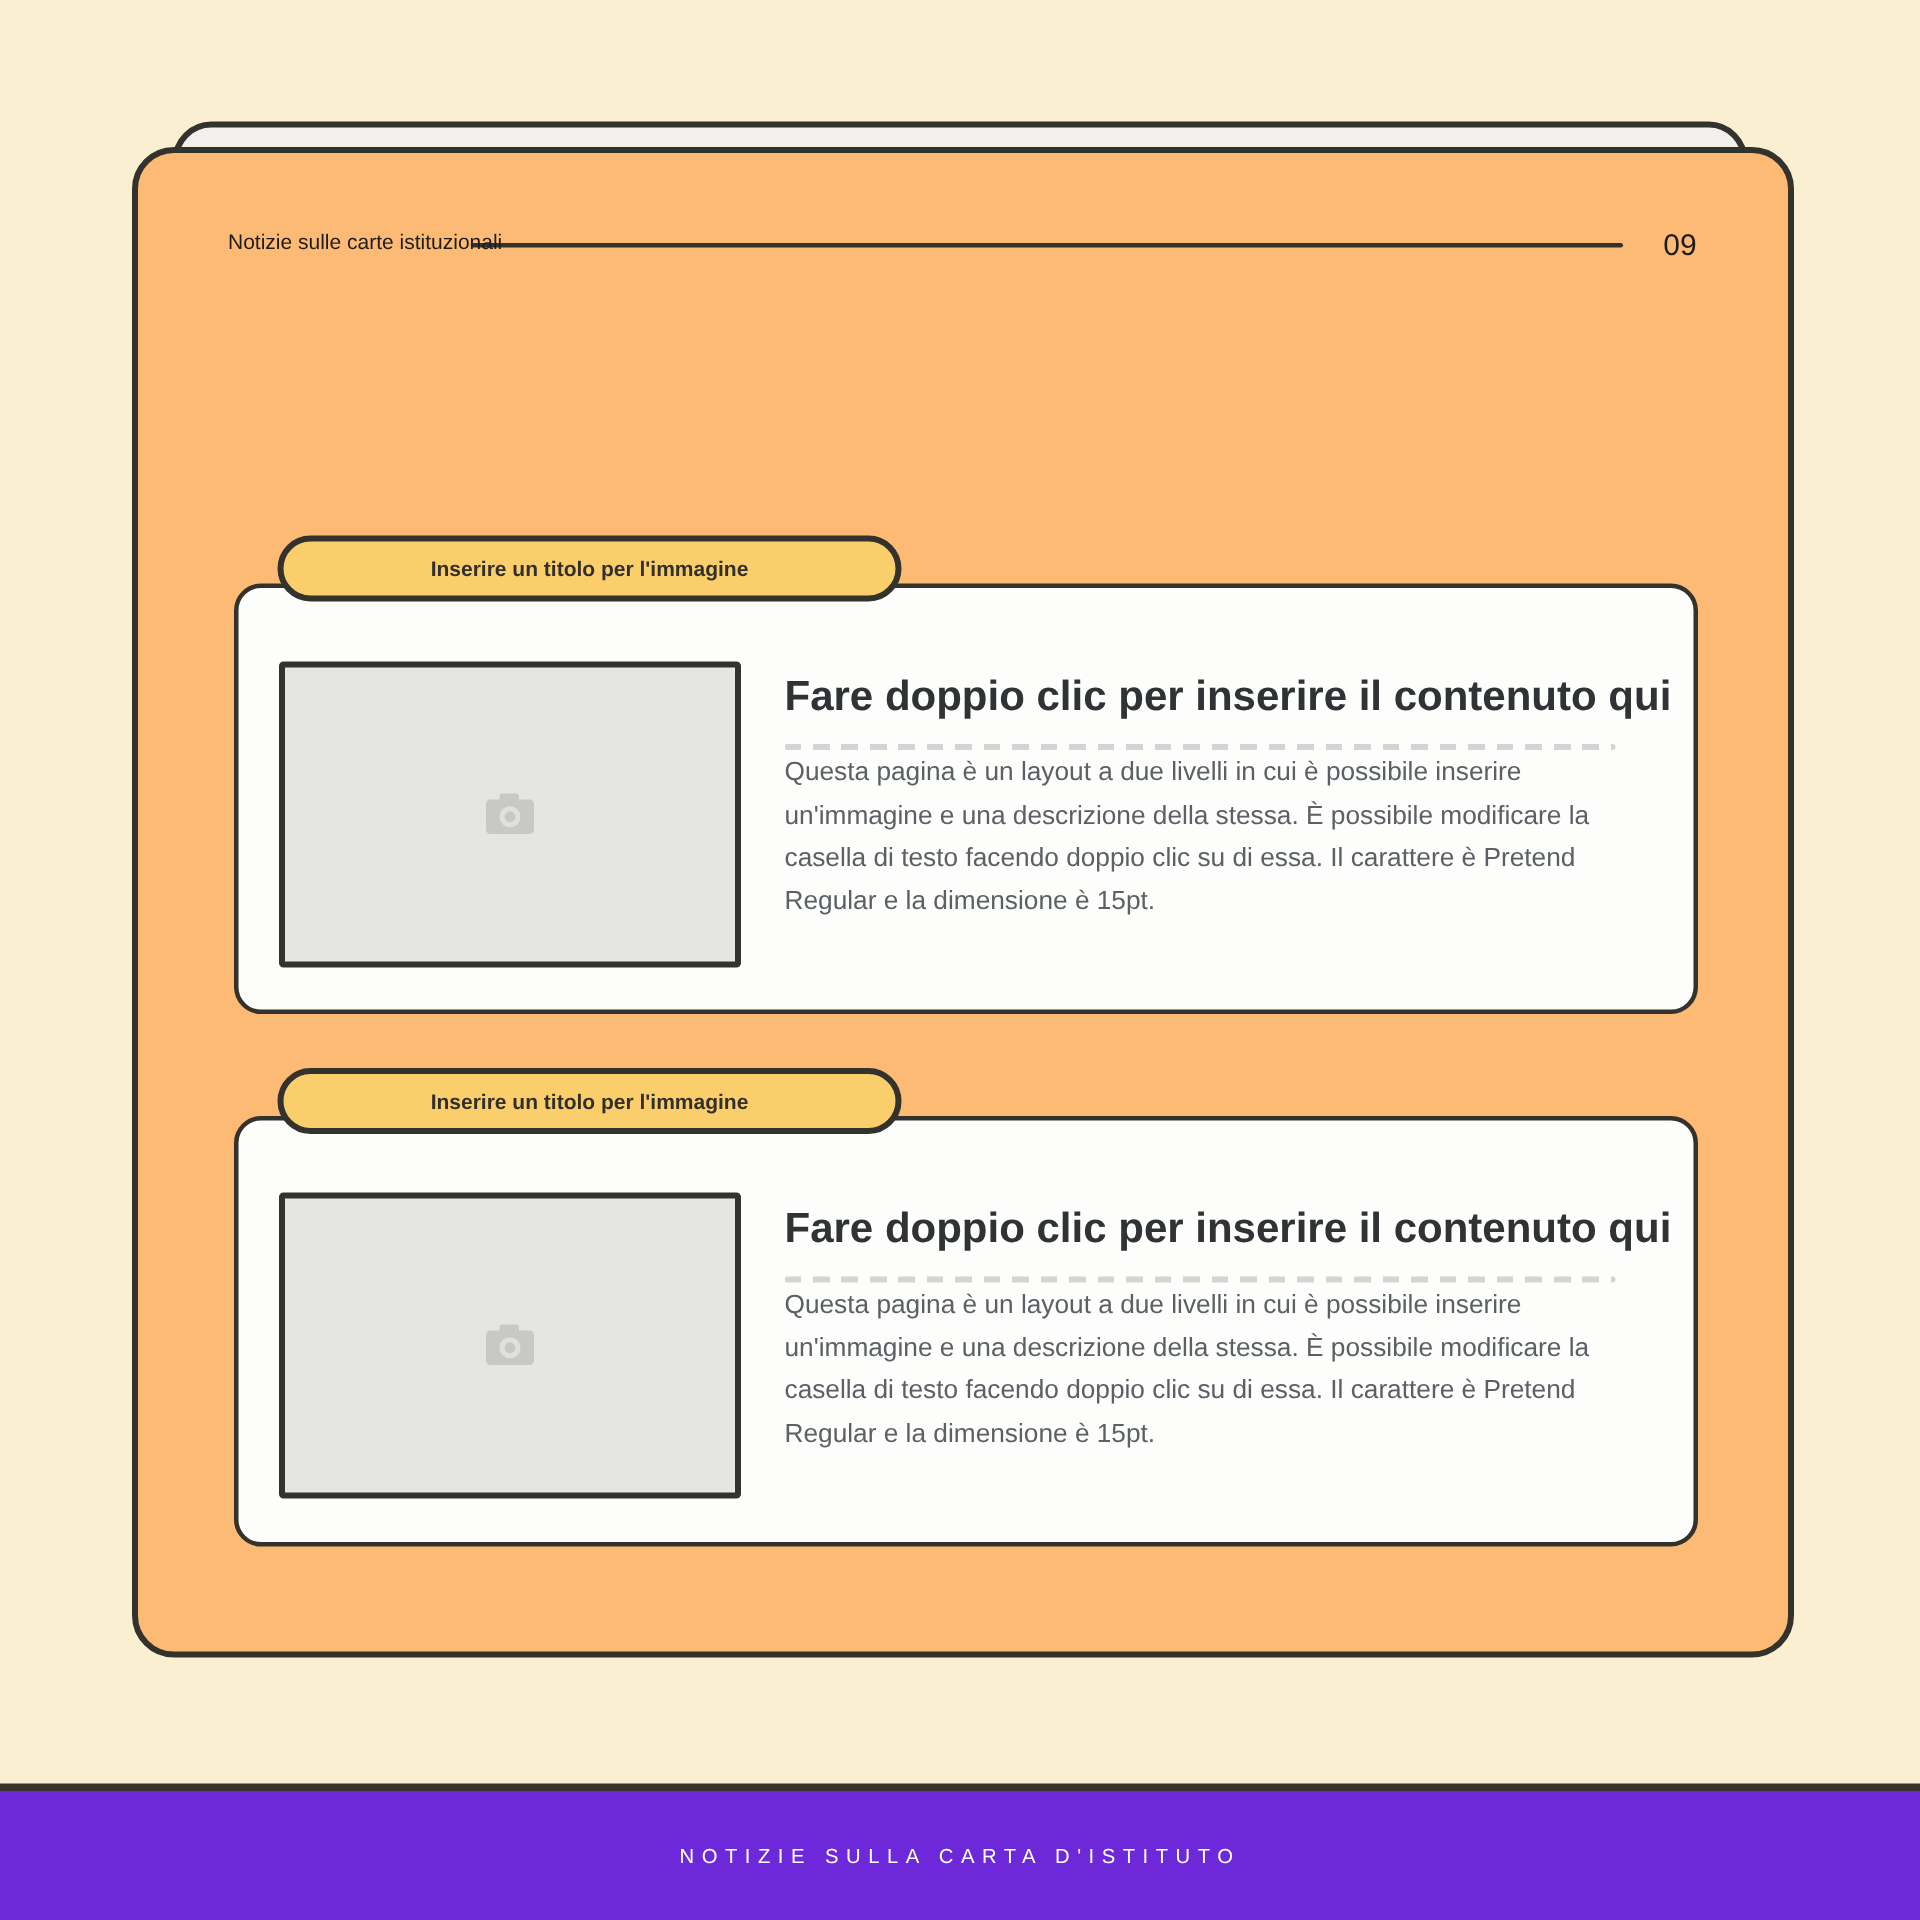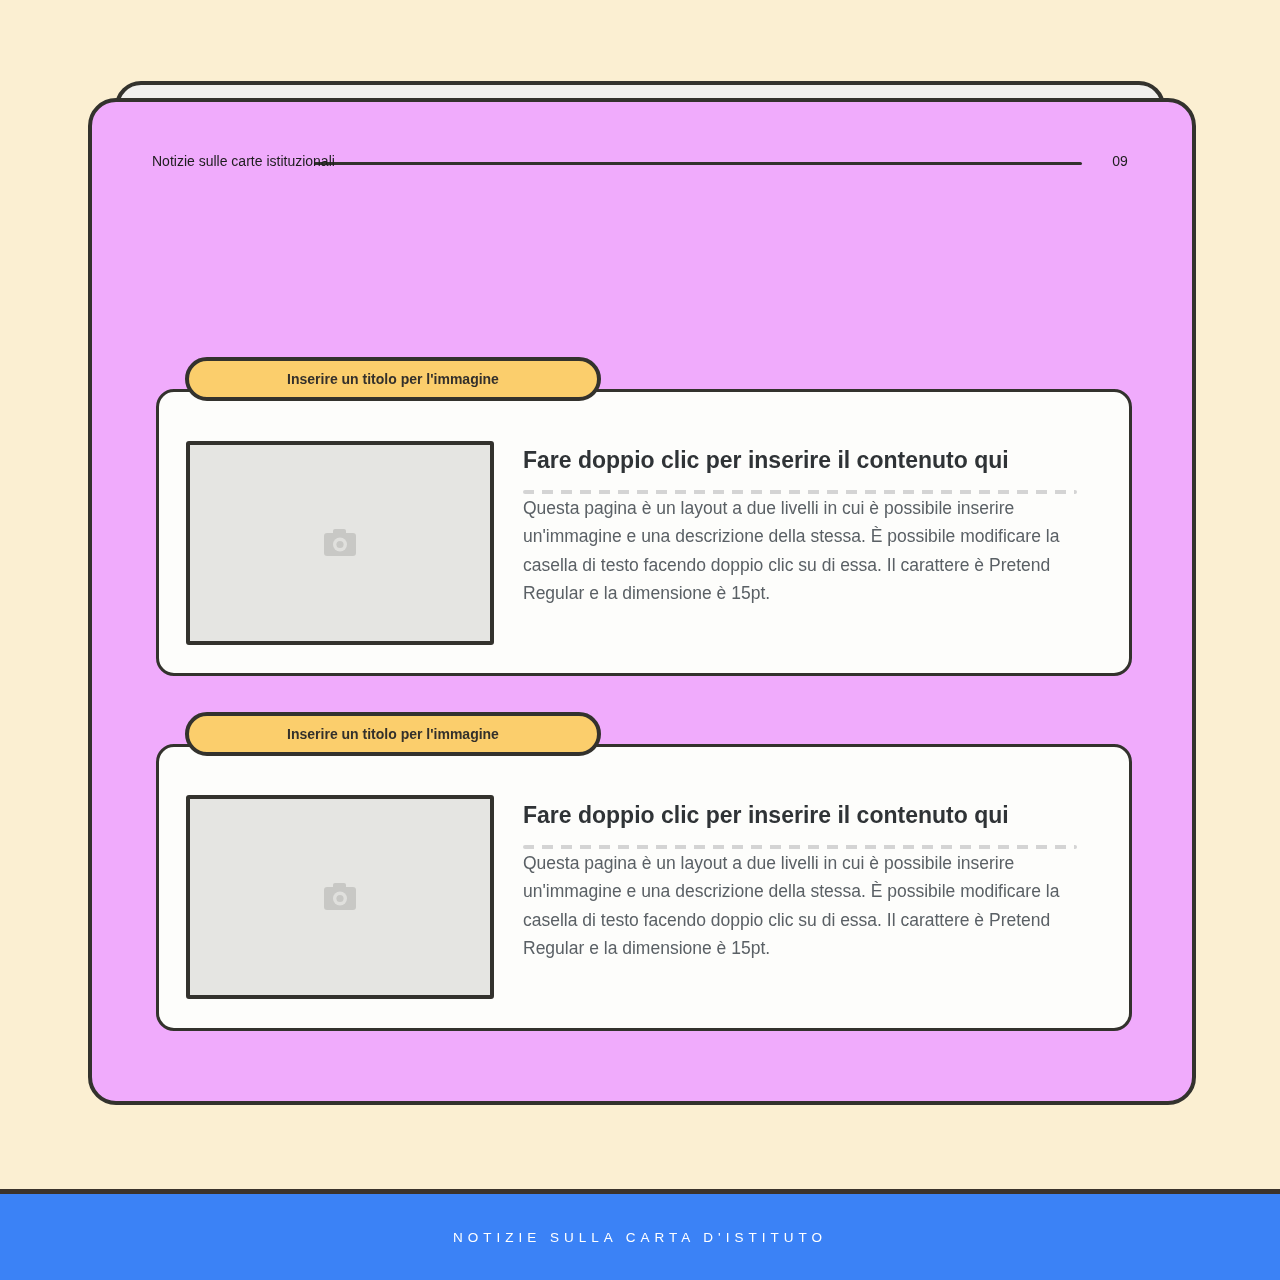--- a/index.html
+++ b/index.html
@@ -11,34 +11,34 @@
   }
   
   .back-page{
     position:absolute;left:115px;top:81px;width:1050px;height:120px;
     background:#f1f0ed;border:4px solid #33322d;border-radius:26px;
     box-sizing:border-box;
   }
   
   .card{
     position:absolute;left:88px;top:98px;width:1108px;height:1007px;
-    background:#f0abfc;border:4px solid #33322d;border-radius:28px;
+    background:#fdba74;border:4px solid #33322d;border-radius:28px;
     box-sizing:border-box;
   }
   .header-label{
     position:absolute;left:60px;top:51px;font-size:14px;color:#1d1d1d;
     z-index:2;white-space:nowrap;
   }
   .header-line{
     position:absolute;left:222px;top:60px;width:768px;height:3px;
     background:#33322d;border-radius:2px;z-index:1;
   }
   .page-number{
     position:absolute;left:1008px;top:51px;width:40px;text-align:center;
-    font-size:14px;color:#1d1d1d;
+    font-size:20px;color:#1d1d1d;
   }
   .page-title{
     position:absolute;left:92px;top:144px;width:960px;
     font-size:45px;font-weight:700;color:#3d4243;letter-spacing:-0.5px;
     line-height:1.2;white-space:nowrap;
   }
   
   .section{position:absolute;left:0;top:0;width:100%;height:0;}
   .section-box{
     position:absolute;left:64px;width:976px;height:287px;
@@ -61,38 +61,38 @@
     box-sizing:border-box;display:flex;align-items:center;justify-content:center;
   }
   .section.s0 .placeholder{top:339px;}
   .section.s1 .placeholder{top:693px;}
   .content-col{
     position:absolute;left:431px;width:556px;
   }
   .section.s0 .content-col{top:344px;}
   .section.s1 .content-col{top:699px;}
   .content-heading{
-    font-size:23px;font-weight:700;color:#2f3336;line-height:1.25;
+    font-size:28px;font-weight:700;color:#2f3336;line-height:1.25;
     white-space:nowrap;
   }
   .dash-line{
     margin-top:15px;height:4px;width:554px;
     background:repeating-linear-gradient(90deg,#d4d4d4 0 11px,transparent 11px 19px);
     border-radius:2px;
   }
   .content-body{
     font-size:17.5px;line-height:28.5px;color:#5a6065;
     width:560px;
   }
   
   .footer-sep{
     position:absolute;left:0;top:1189px;width:1280px;height:5px;background:#3b332b;
   }
   .footer-bar{
-    position:absolute;left:0;top:1194px;width:1280px;height:86px;background:#3b82f6;
+    position:absolute;left:0;top:1194px;width:1280px;height:86px;background:#6d28d9;
     display:flex;align-items:center;justify-content:center;
   }
   .footer-text{
     font-size:13.5px;color:#ffffff;letter-spacing:5px;font-weight:500;
     text-transform:uppercase;
   }
   .camera-icon svg{display:block;}
 </style>
 </head>
 <body>

